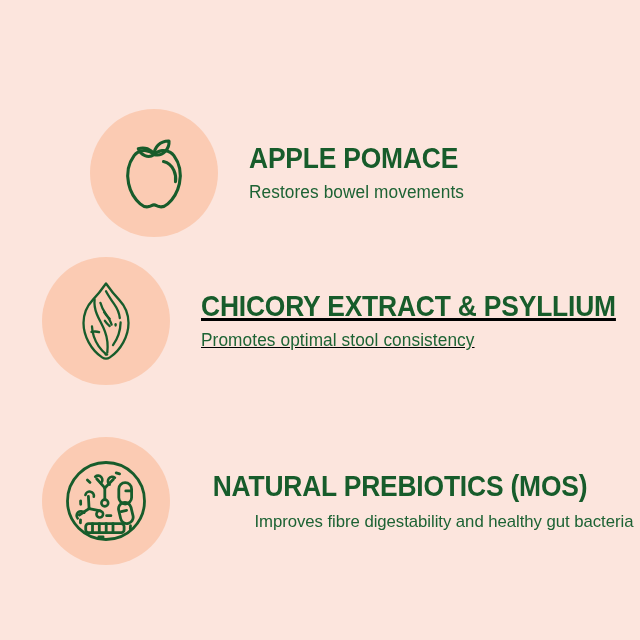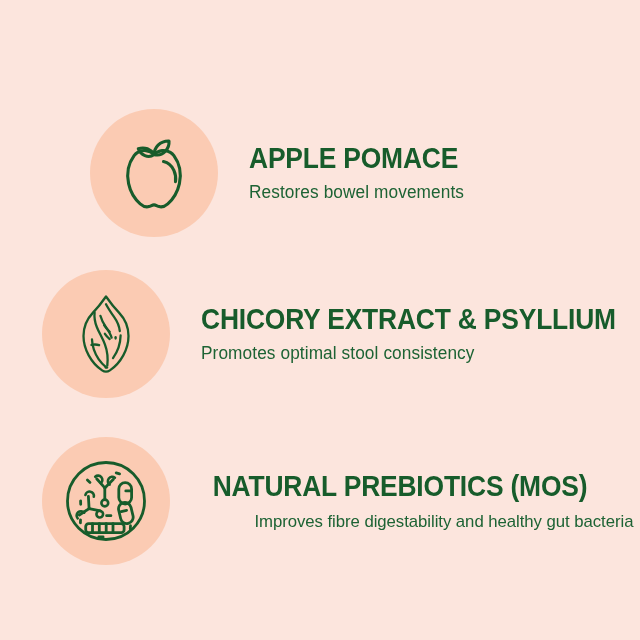--- a/index.html
+++ b/index.html
@@ -27,21 +27,21 @@
     position: absolute;
     left: 0;
     width: 640px;
     height: 128px;
     display: flex;
     flex-direction: row;
     align-items: center;
   }
 
   .row-1 { top: 109px; padding-left: 48px; }
-  .row-2 { top: 270px; }
+  .row-2 { top: 257px; text-decoration: underline; }
   .row-3 { top: 437px; text-align: right; }
 
   .icon-badge {
     position: relative;
     flex: 0 0 auto;
     width: 128px;
     height: 128px;
     margin-left: 42px;
     border-radius: 50%;
     background: #FBCBB3;

